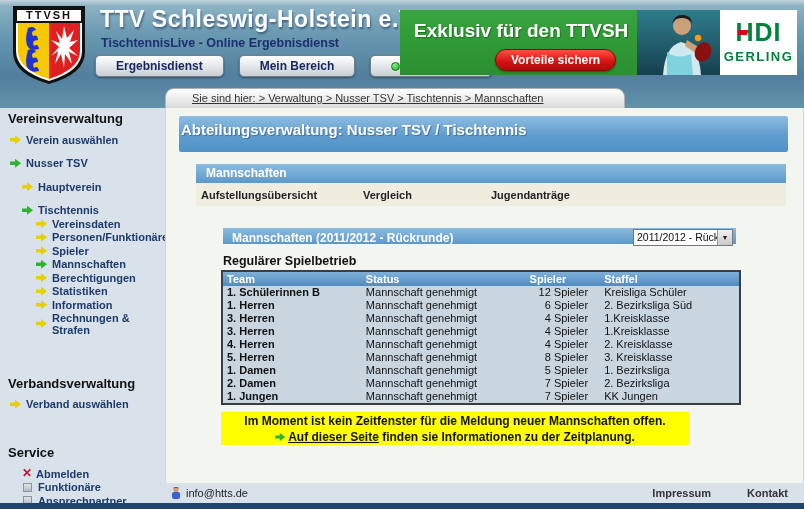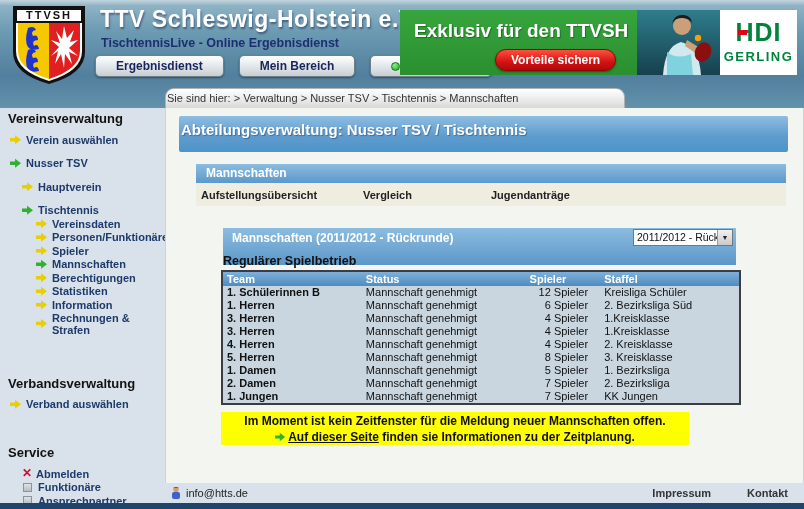--- a/index.html
+++ b/index.html
@@ -31,21 +31,21 @@
     box-shadow:0 1px 2px rgba(0,0,0,.4); white-space:nowrap; cursor:pointer; }
   .ad-photo { position:absolute; left:637px; top:10px; width:83px; height:65px; }
   .brand-box { position:absolute; left:720px; top:10px; width:77px; height:65px; background:#fff; text-align:center; }
   .brand-hdi { position:relative; display:inline-block; margin-top:8px; font-size:25px; font-weight:bold; color:#00843d; letter-spacing:1px; }
   .brand-hdi .hbar { position:absolute; left:3px; top:12px; width:9px; height:5px; background:#e1001a; }
   .brand-gerling { font-size:13px; font-weight:bold; color:#00843d; letter-spacing:1.5px; margin-top:2px; }
 
   
   .breadcrumb { position:absolute; left:165px; top:88px; width:460px; height:24px;
     background:linear-gradient(180deg,#ffffff,#e9e9e9 50%,#d0d0d0); border:1px solid #b2b2b2; border-bottom:none;
-    border-radius:9px 9px 0 0; font-size:11px; color:#333; line-height:19px; padding-left:1px; white-space:nowrap; }
+    border-radius:9px 9px 0 0; font-size:11px; color:#333; line-height:19px; padding-left:26px; white-space:nowrap;text-decoration:underline; }
   .crumb { color:#333; text-decoration:none; cursor:pointer; }
   .crumb-wrap::before { content:" > "; color:#333; }
 
   
   .sidebar { position:absolute; left:0; top:88px; width:165px; height:415px; padding:23px 2px 0 8px; }
   .side-heading { font-size:13px; font-weight:bold; color:#111; margin-bottom:7px; }
   .side-item { display:flex; align-items:center; min-height:13.5px; font-size:11px; font-weight:bold; color:#1d3a6b; cursor:pointer; }
   .side-item.gap { margin-top:10px; }
   .side-item.ind0 { padding-left:2px; }
   .side-item.ind1 { padding-left:14px; }
@@ -71,21 +71,21 @@
   .section-bar { position:absolute; left:30px; top:56px; width:590px; height:19px;
     background:linear-gradient(180deg,#8cbce0,#5c98ca); font-size:12px; font-weight:bold; color:#fff;
     line-height:19px; padding-left:10px; }
   .menu-row { position:absolute; left:30px; top:75px; width:590px; height:23px; background:#efece0; }
   .menu-item { position:absolute; top:0; display:flex; align-items:center; height:23px; font-size:11px; font-weight:bold; color:#222; cursor:pointer; }
   .menu-item:nth-child(1){ left:5px; } .menu-item:nth-child(2){ left:167px; }
   .menu-item:nth-child(3){ left:295px; } .menu-item:nth-child(4){ left:367px;font-family:Liberation Serif, serif; }
   .menu-item .m-arrow { display:none; width:10px; height:10px; margin-right:4px; background:#2db32d; filter:drop-shadow(0 0 1px #466); }
   .menu-item.with-arrow .m-arrow { display:inline-block; }
 
-  .season-bar { position:absolute; left:57px; top:120px; width:513px; height:37px;
+  .season-bar { position:absolute; left:57px; top:120px; width:513px; height:16px;
     background:linear-gradient(180deg,#8cbce0,#5b97c9); font-size:12px; font-weight:bold; color:#fff;
     line-height:20px; padding-left:9px; }
   .season-select { position:absolute; right:3px; top:1px; width:100px; height:17px; background:#fff;
     border:1px solid #777; display:flex; align-items:center; cursor:pointer; }
   .season-select .val { flex:1; font-size:10.5px; font-weight:normal; color:#111; padding-left:3px;
     line-height:15px; white-space:nowrap; overflow:hidden; }
   .season-select .btn { width:15px; height:100%; background:linear-gradient(180deg,#f2f2f2,#c9c9c9);
     border-left:1px solid #999; display:flex; align-items:center; justify-content:center; font-size:7px; color:#222; }
 
   .tbl-caption { position:absolute; left:57px; top:146px; font-size:12.5px; font-weight:bold; color:#111; }

